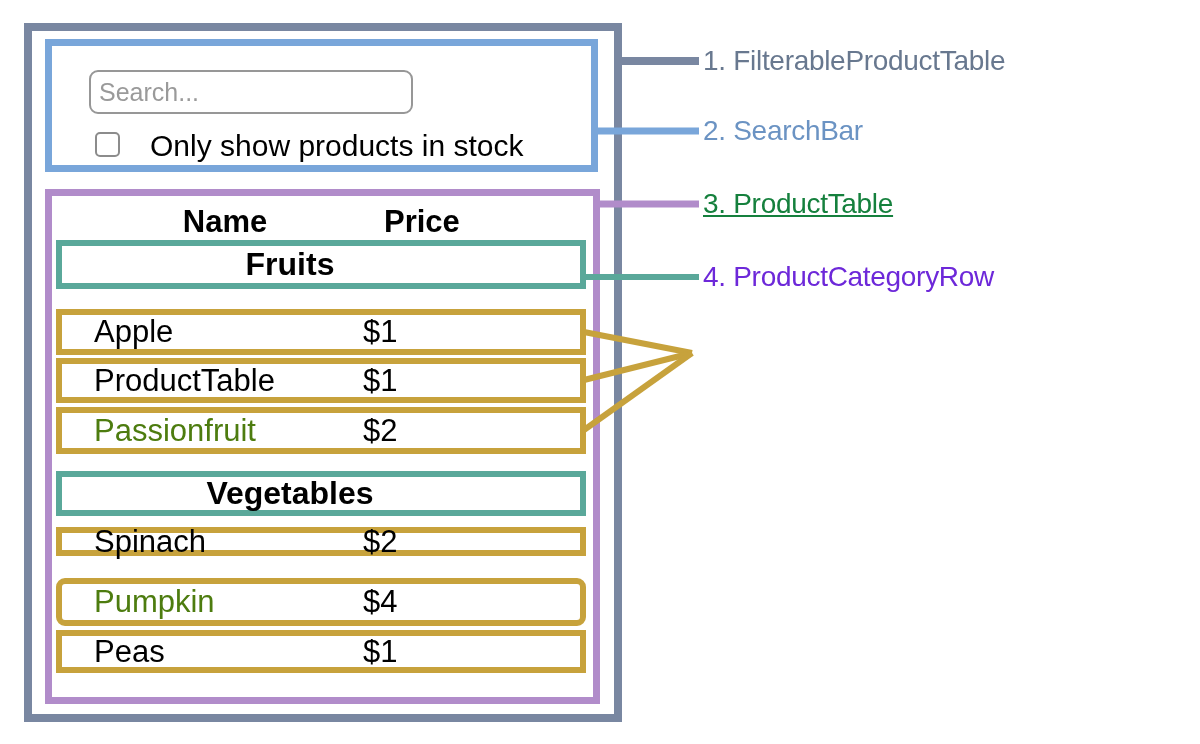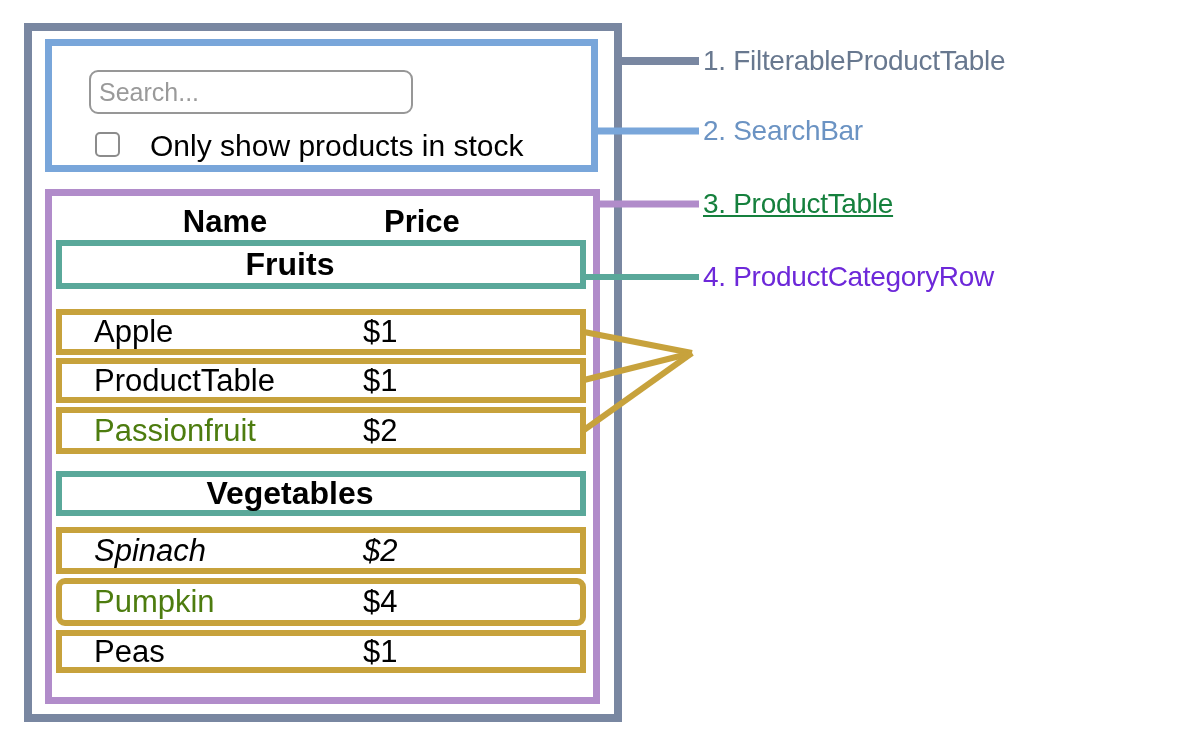--- a/index.html
+++ b/index.html
@@ -42,21 +42,21 @@
   .prod-row{left:56px;width:530px;border:6px solid #c7a23c;background:#fff;display:flex;align-items:center;}
   .prod-row .p-name{margin-left:32px;font-size:31px;white-space:nowrap;}
   .prod-row .p-price{position:absolute;left:301px;font-size:31px;}
   .p-name.oos{color:#4d7c0f;}
 
   .row-fruits{top:240px;height:49px;}
   .row-apple{top:309px;height:46px;}
   .row-dragonfruit{top:358px;height:45px;}
   .row-passionfruit{top:407px;height:47px;}
   .row-vegetables{top:471px;height:45px;}
-  .row-spinach{top:527px;height:47px;font-style:italic;}
+  .row-spinach{top:527px;height:29px;}
   .row-pumpkin{top:578px;height:48px;border-radius:9px;}
   .row-peas{top:630px;height:43px;}
 
   
   .lines{left:0;top:0;width:1200px;height:744px;pointer-events:none;z-index:10;}
 
   
   .legend-label{
     left:703px;transform:translateY(-50%);
     font-size:28px;letter-spacing:-0.3px;white-space:nowrap;z-index:11;

